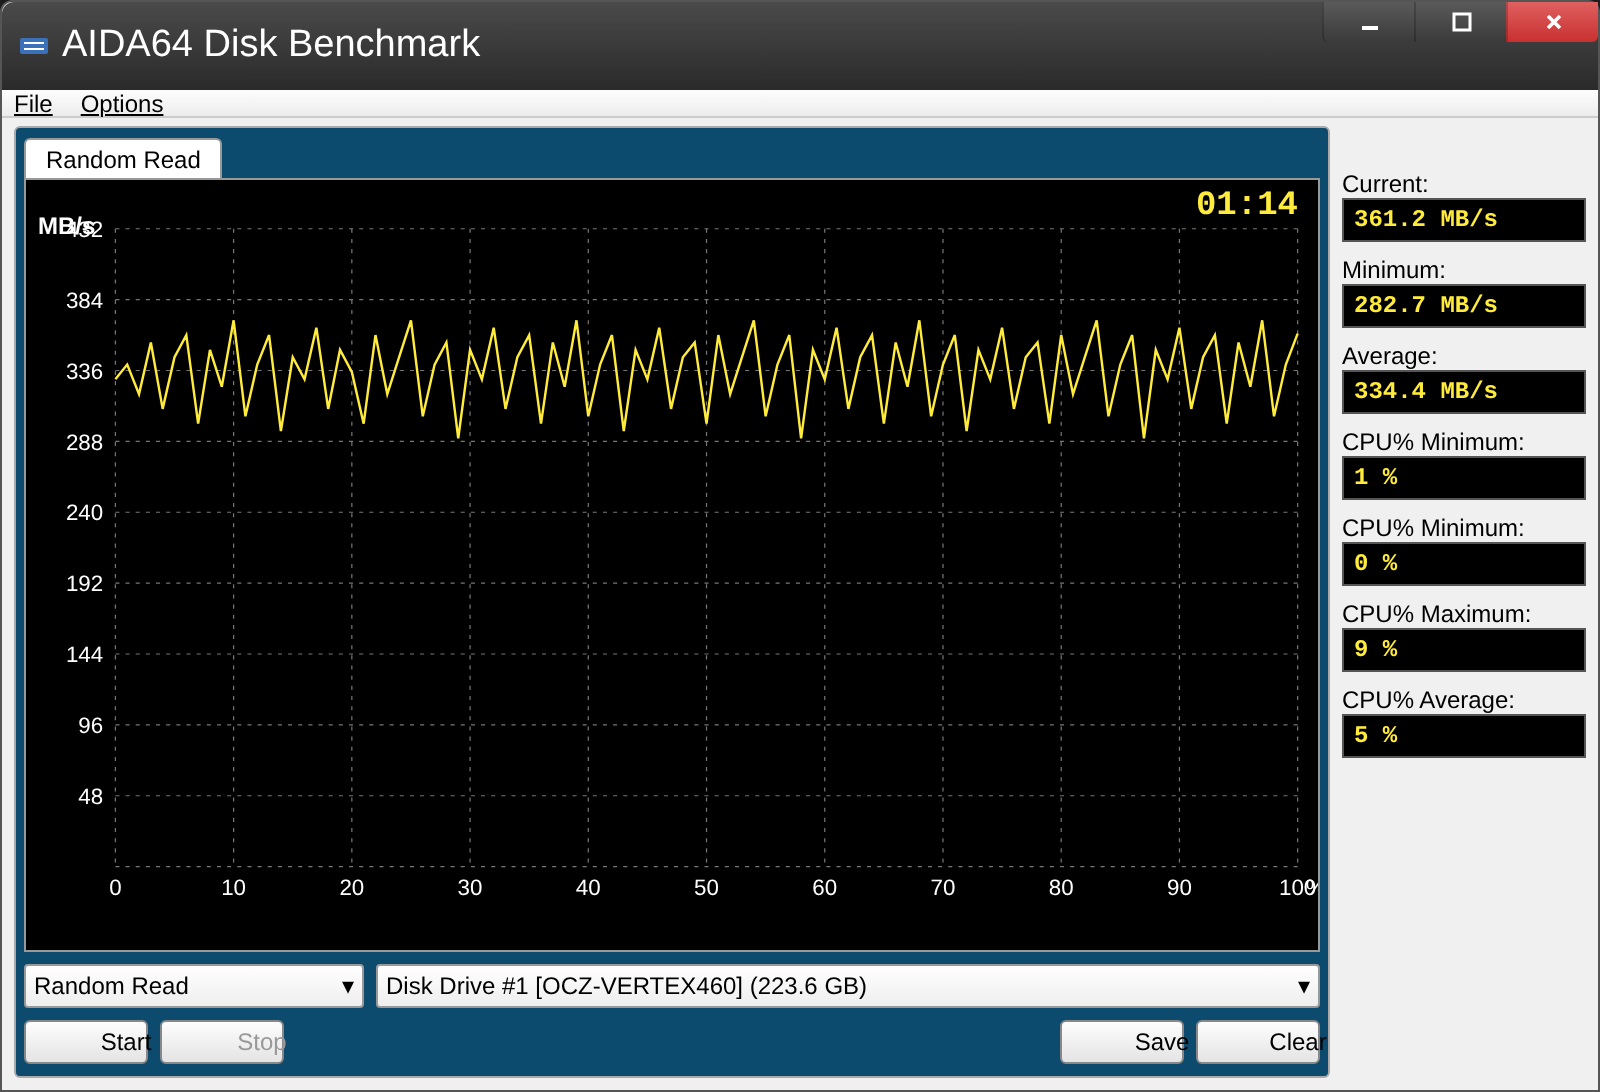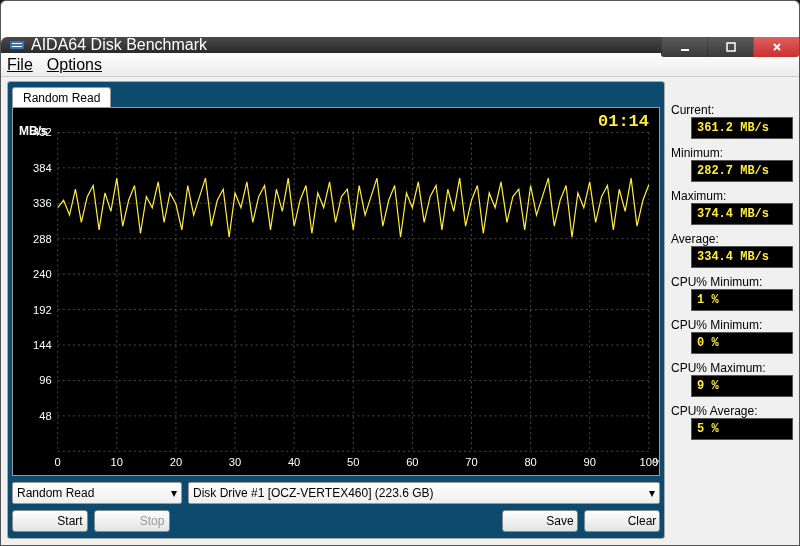--- a/index.html
+++ b/index.html
@@ -1,47 +1,47 @@
 <!DOCTYPE html>
 <html><head>
 <meta charset="utf-8">
 <style>
   * { box-sizing: border-box; margin: 0; padding: 0; font-family: "Segoe UI", Tahoma, sans-serif; }
   body { background: #222; width: 800px; height: 546px; overflow: hidden; }
   .window { width: 800px; height: 546px; background: #fff; border: 1px solid #555; border-radius: 6px 6px 0 0; box-shadow: 0 0 10px rgba(0,0,0,.5); display: flex; flex-direction: column; }
-  .titlebar { height: 16px; background: linear-gradient(#4a4a4a,#2a2a2a); border-radius: 6px 6px 0 0; display: flex; align-items: center; color: #fff; font-size: 16px; padding-left: 8px; position: relative; margin-top: 36px; }
+  .titlebar { height: 44px; background: linear-gradient(#4a4a4a,#2a2a2a); border-radius: 6px 6px 0 0; display: flex; align-items: center; color: #fff; font-size: 19px; padding-left: 8px; position: relative; }
   .titlebar .icon { width:16px; height:16px; margin-right:6px; display:inline-flex; align-items:center; justify-content:center; }
   .win-buttons { position:absolute; right:0; top:0; display:flex; height:20px; }
   .win-btn { width:46px; height:20px; display:flex; align-items:center; justify-content:center; border-left:1px solid rgba(0,0,0,.2); }
   .win-btn.min { background:linear-gradient(#5a5a5a,#3a3a3a); border-bottom-left-radius:3px; }
   .win-btn.max { background:linear-gradient(#5a5a5a,#3a3a3a); }
   .win-btn.close { background:linear-gradient(#e06060,#c83030); border-bottom-right-radius:3px; }
   .win-btn svg { pointer-events:none; }
-  .menubar { height:24px; background:linear-gradient(#fdfdfd,#ececec); border-bottom:1px solid #ccc; display:flex; align-items:center; padding:0 6px; font-size:16px; }
+  .menubar { height:14px; background:linear-gradient(#fdfdfd,#ececec); border-bottom:1px solid #ccc; display:flex; align-items:center; padding:0 6px; font-size:12px; }
   .menubar span { margin-right:14px; text-decoration:underline; text-underline-offset:1px; cursor:default; }
   .content { flex:1; display:flex; padding:4px 6px 6px 6px; gap:6px; background:#f0f0f0; }
   .left { flex:1; display:flex; flex-direction:column; background:#0c4a6e; border:1px solid #aaa; border-radius:3px; padding:4px 4px 6px 4px; }
   .tabs { display:flex; }
   .tab { background:#fff; border:1px solid #999; border-bottom:none; border-radius:3px 3px 0 0; padding:3px 10px; font-size:12px; position:relative; top:1px; }
   .chart-area { flex:1; border:1px solid #999; background:#000; position:relative; margin-bottom:6px; }
   .chart-ylabel { position:absolute; left:6px; top:16px; color:#fff; font-size:12px; font-weight:bold; }
   .chart-time { position:absolute; right:10px; top:4px; color:#ffeb3b; font-size:17px; font-weight:bold; font-family:"Courier New",monospace; }
   .chart-svg { position:absolute; inset:0; }
   .controls-row1 { display:flex; gap:6px; margin-bottom:6px; }
   .select { border:1px solid #999; background:linear-gradient(#fff,#eee); font-size:12px; padding:2px 4px; height:22px; display:flex; align-items:center; justify-content:space-between; border-radius:2px; }
   .sel-mode { width:170px; }
   .sel-drive { flex:1;gap:30px; }
   .chev { margin-left:6px; }
   .controls-row2 { display:flex; gap:6px; }
-  .btn { border:1px solid #888; background:linear-gradient(#fdfdfd,#e4e4e4); font-size:12px; width:76px; height:22px; display:flex; align-items:center; justify-content:center; border-radius:3px;padding-left:40px; }
+  .btn { border:1px solid #888; background:linear-gradient(#fdfdfd,#e4e4e4); font-size:12px; width:62px; height:22px; display:flex; align-items:center; justify-content:center; border-radius:3px;padding-left:40px; }
   .btn.disabled { color:#999; }
   .spacer { flex:1; }
   .right { width:122px; display:flex; flex-direction:column; gap:4px; padding-top:22px; }
   .stat-label { font-size:12px; color:#000; }
-  .stat-value { background:#000; color:#ffeb3b; font-size:12px; font-family:"Courier New",monospace; font-weight:bold; padding:3px 5px; border:1px solid #555; text-align:left;margin-left:20px; }
+  .stat-value { background:#000; color:#ffeb3b; font-size:12px; font-family:"Courier New",monospace; font-weight:bold; padding:3px 5px; border:1px solid #555; text-align:left; }
   .stat-group { margin-bottom:3px; }
 </style>
 </head>
 <body>
 
 <div class="window">
   <div class="titlebar">
     <span class="icon">
       <svg width="16" height="16" viewBox="0 0 16 16">
           <rect x="1" y="4" width="14" height="8" rx="1" fill="#3a71b8"></rect>
@@ -150,24 +150,20 @@
     <div class="right">
       <div class="stat-group">
           <div class="stat-label">Current:</div>
           <div class="stat-value">361.2 MB/s</div>
         </div>
       <div class="stat-group">
           <div class="stat-label">Minimum:</div>
           <div class="stat-value">282.7 MB/s</div>
         </div>
       <div class="stat-group">
-          <div class="stat-label">Maximum:</div>
-          <div class="stat-value">374.4 MB/s</div>
-        </div>
-      <div class="stat-group">
           <div class="stat-label">Average:</div>
           <div class="stat-value">334.4 MB/s</div>
         </div>
       <div class="stat-group">
           <div class="stat-label">CPU% Minimum:</div>
           <div class="stat-value">1 %</div>
         </div>
       <div class="stat-group">
           <div class="stat-label">CPU% Minimum:</div>
           <div class="stat-value">0 %</div>

